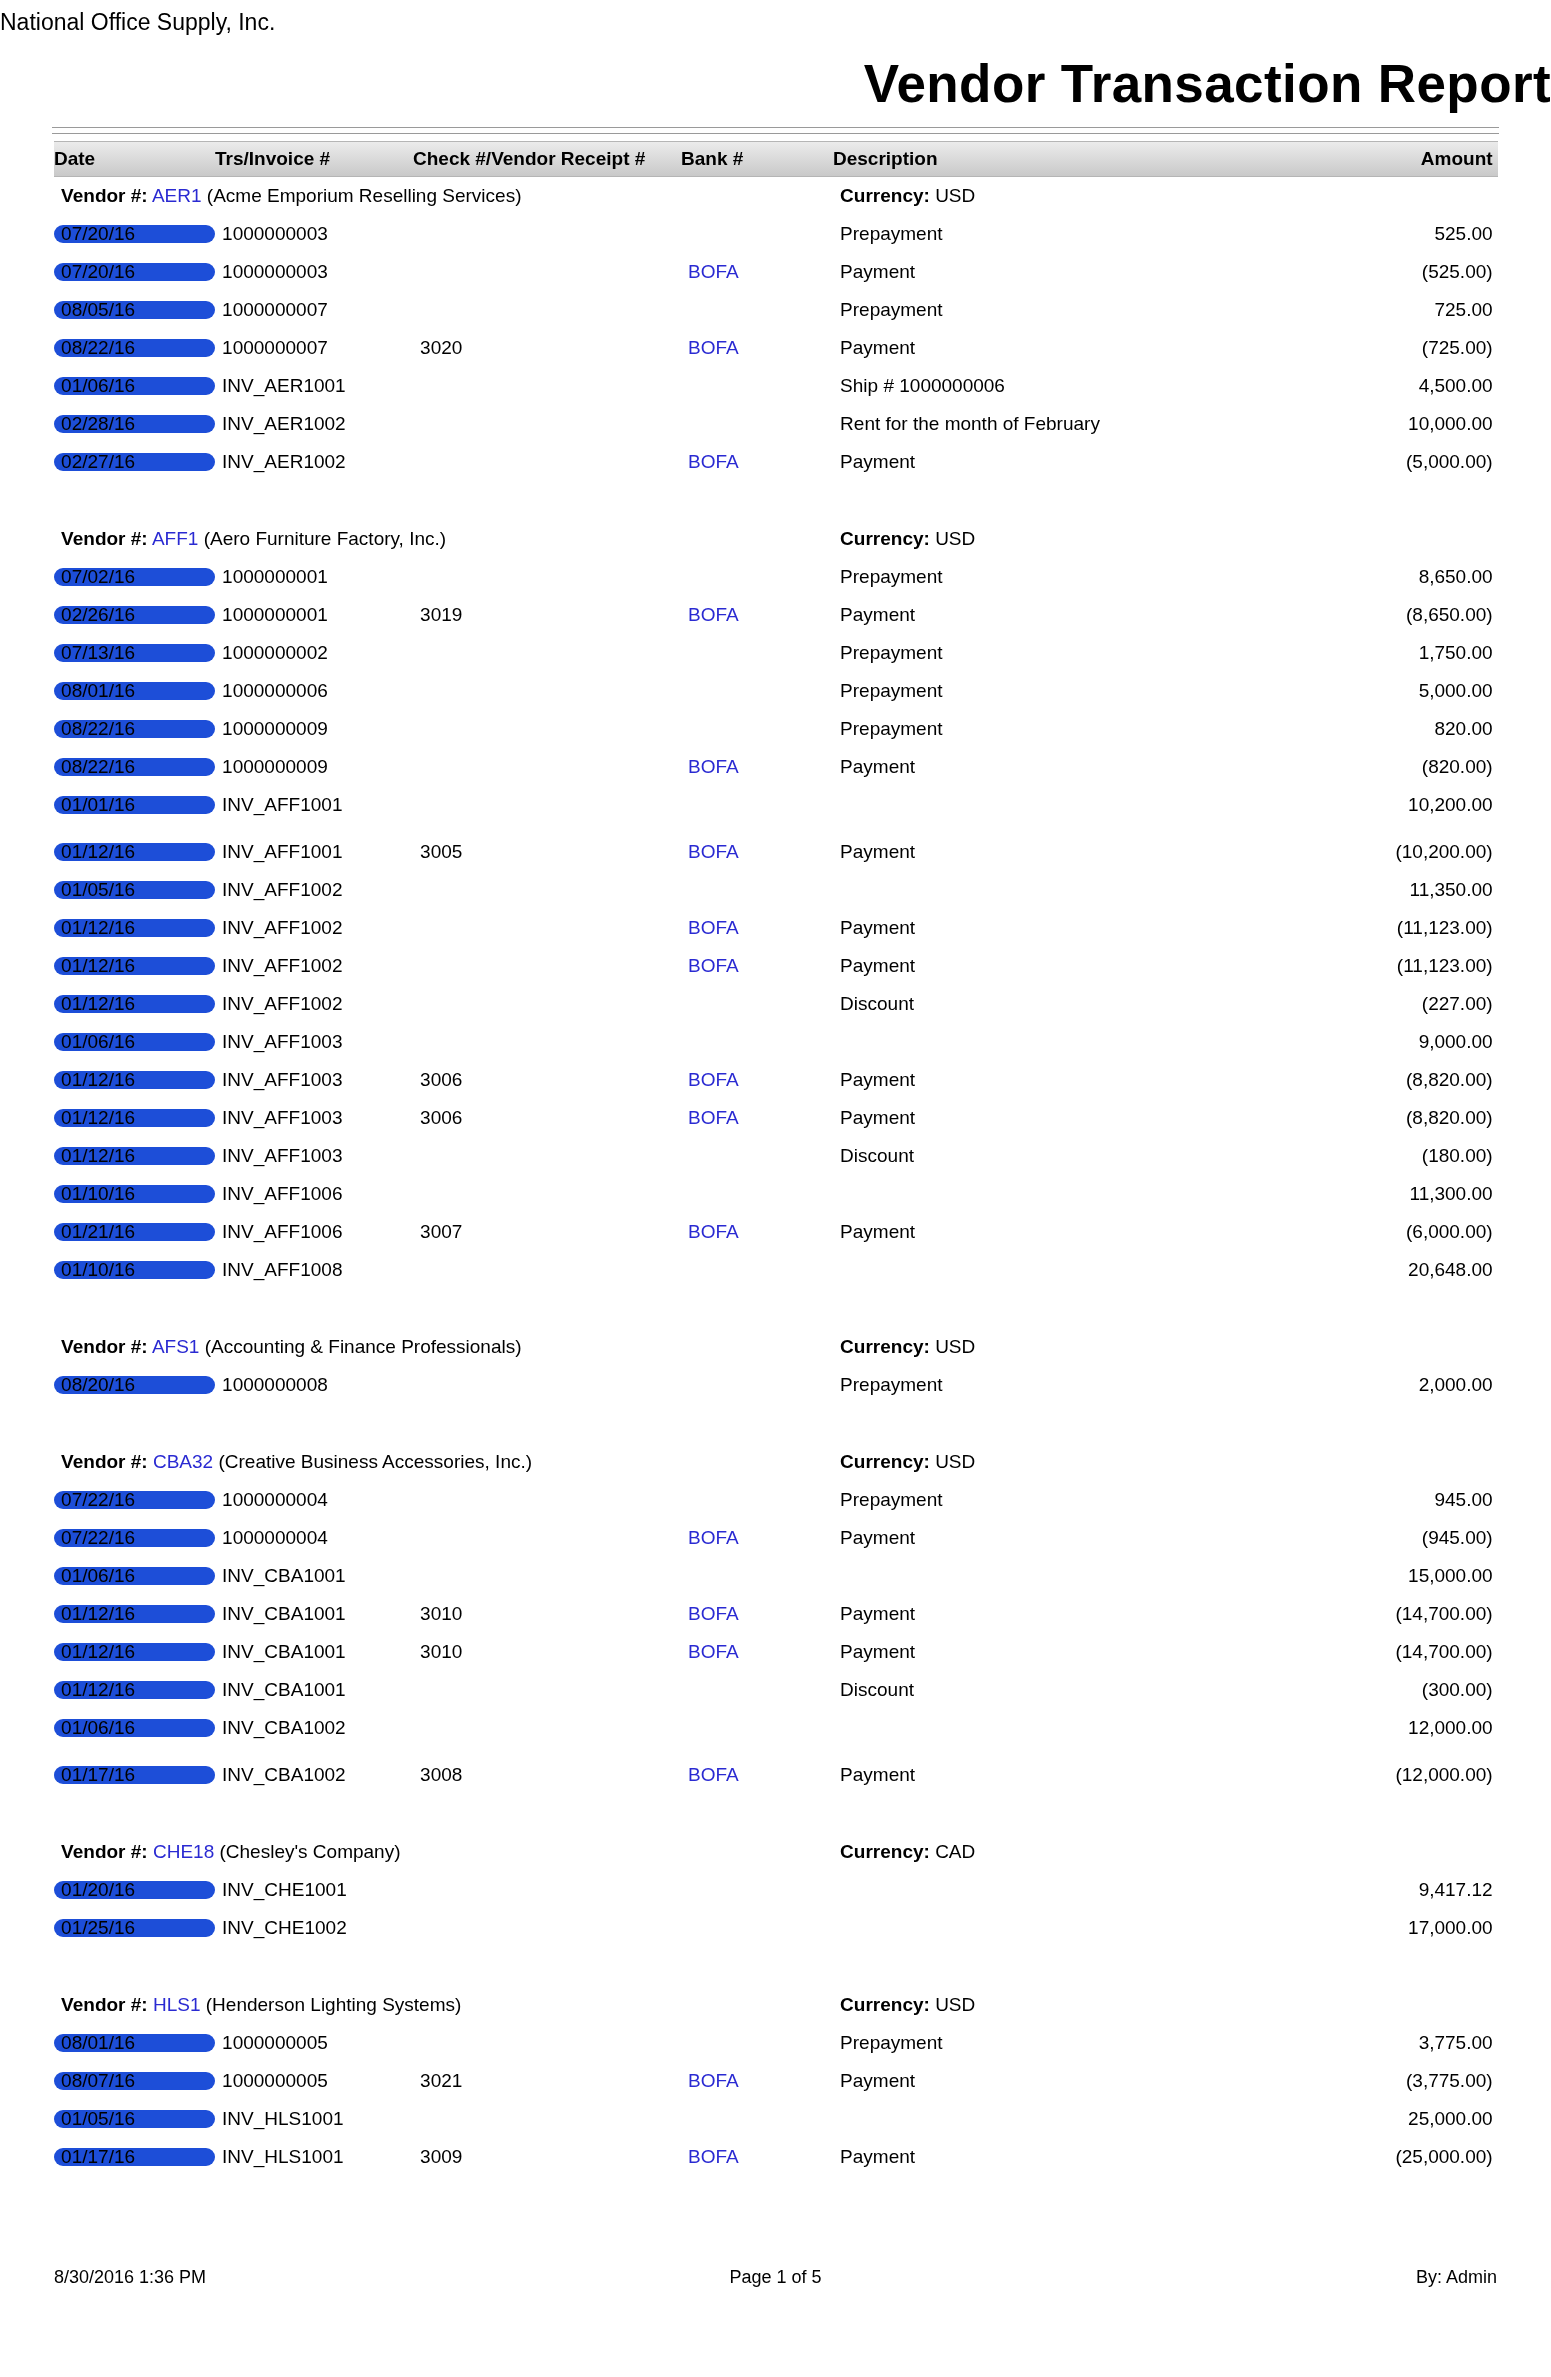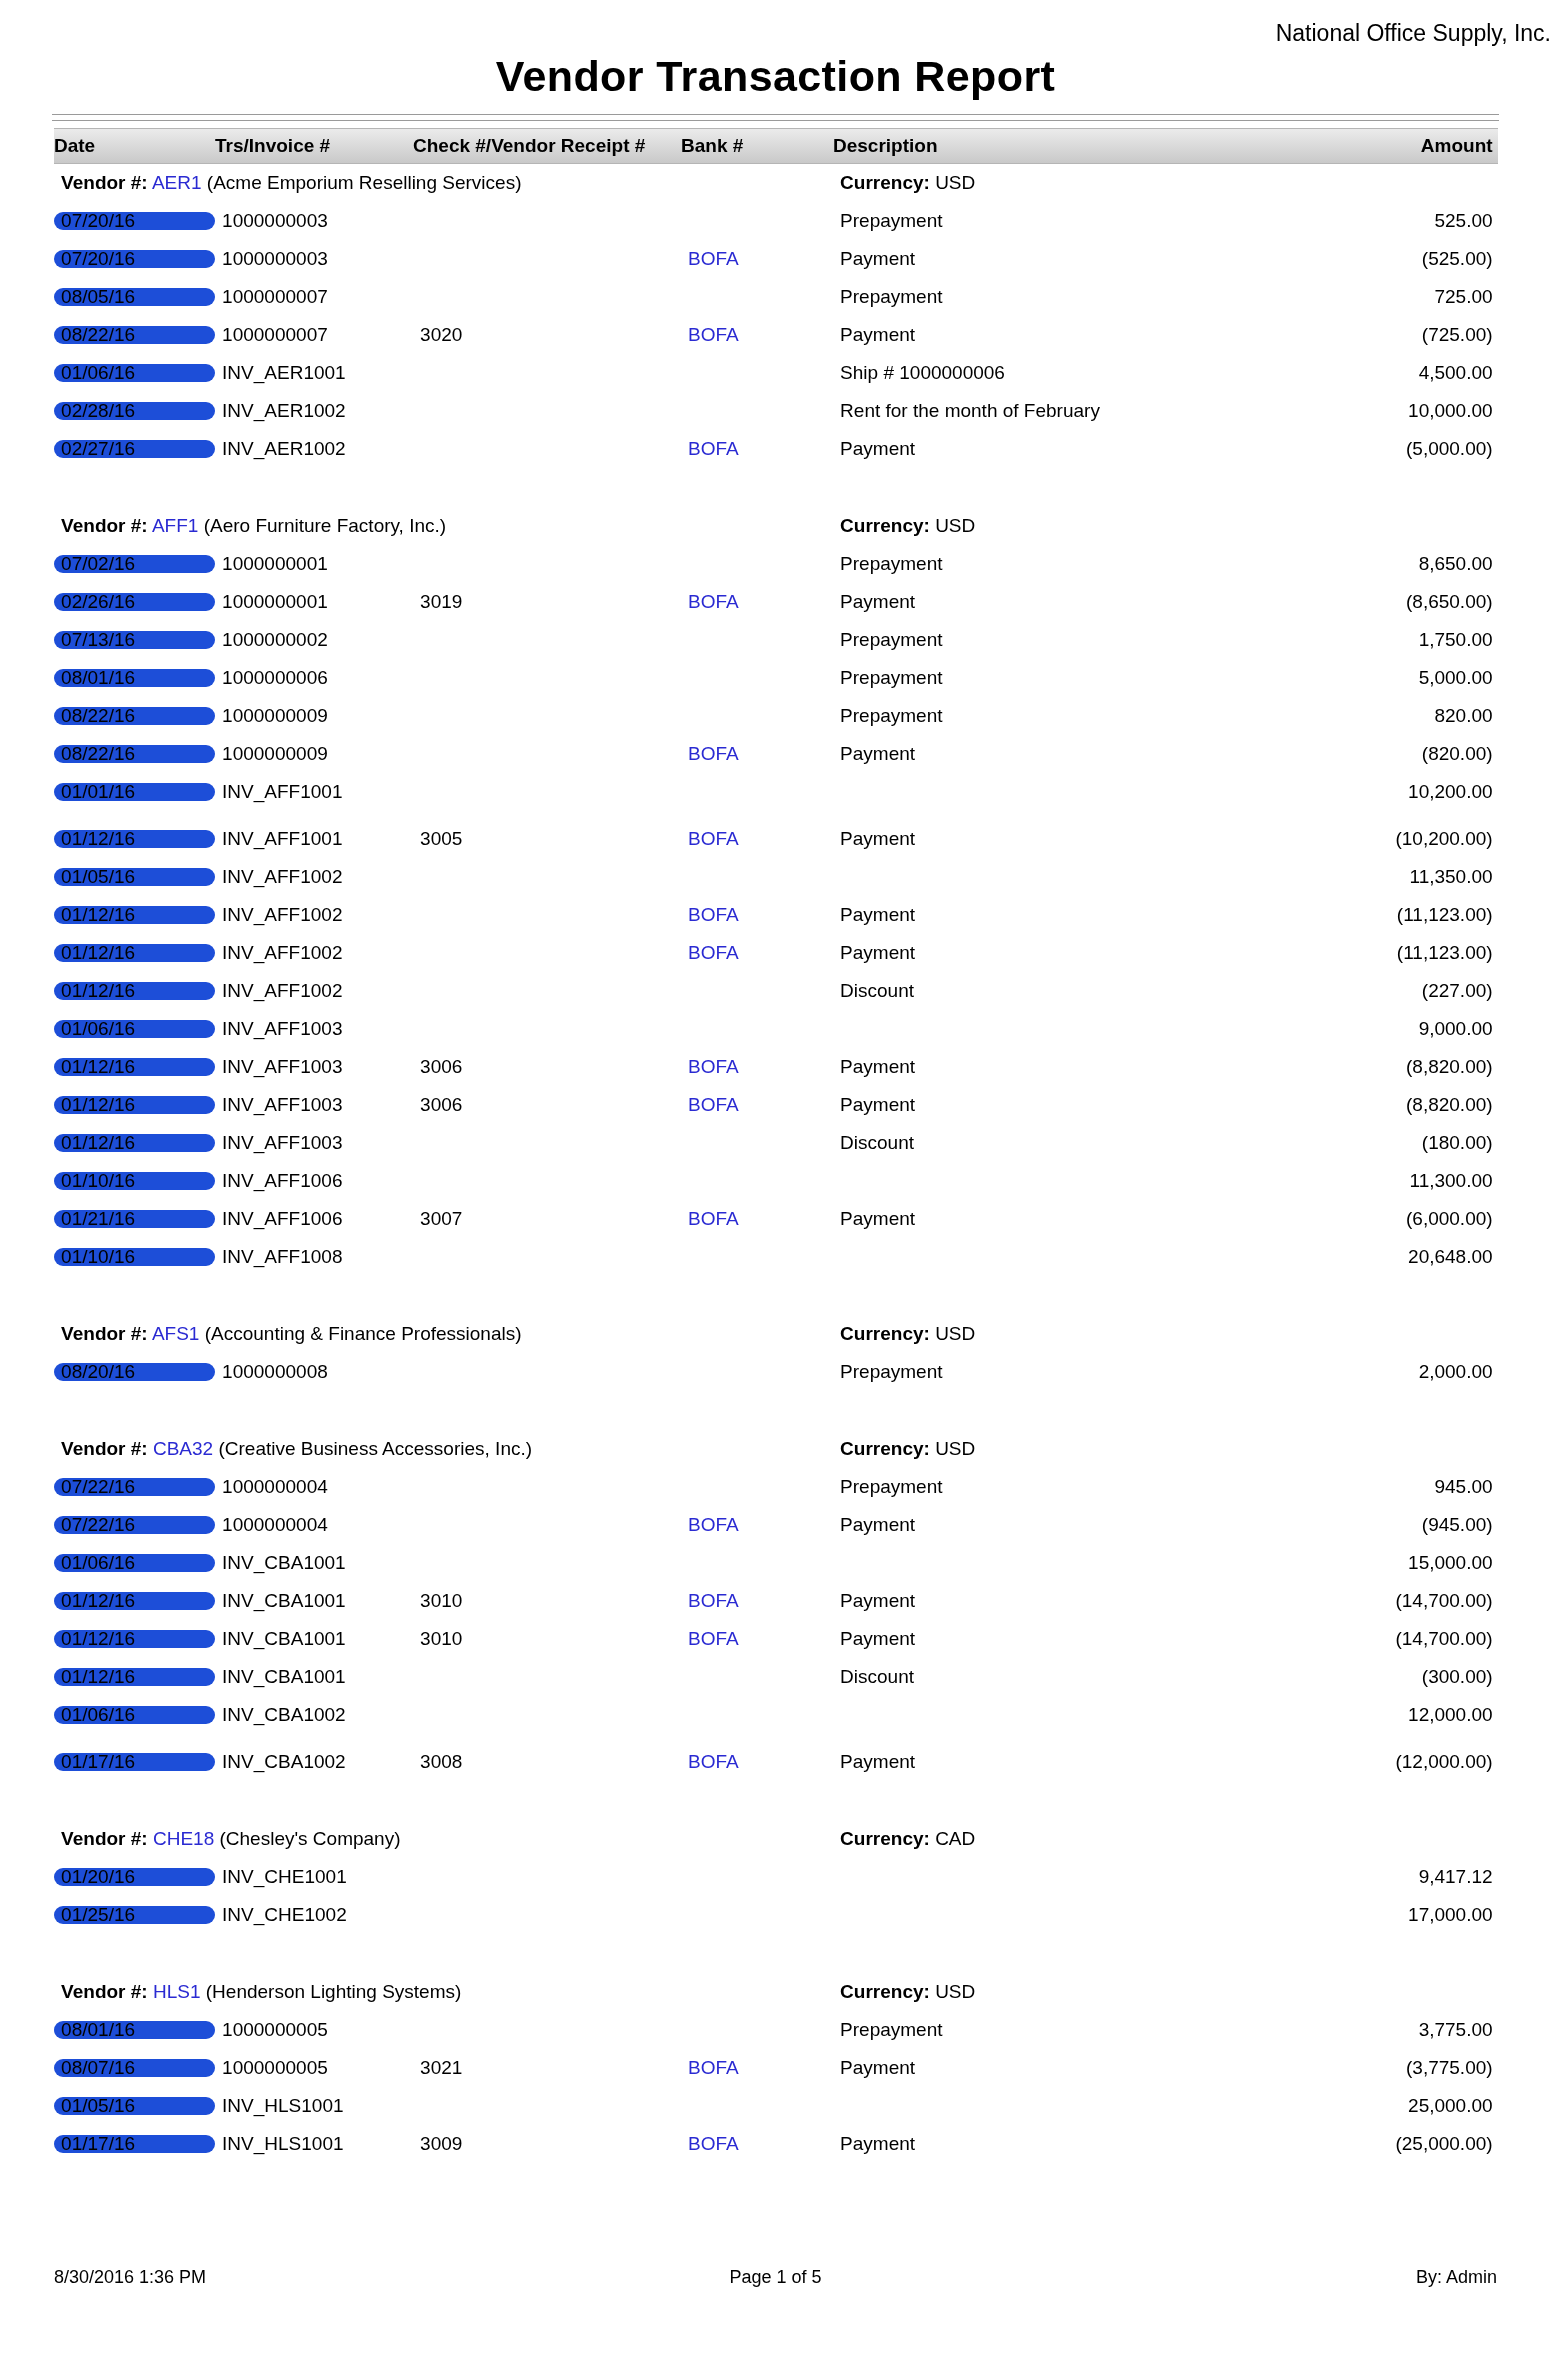--- a/index.html
+++ b/index.html
@@ -6,22 +6,22 @@
   html,body { background:#ffffff; }
   body {
     width:1551px; height:2377px;
     font-family:"Liberation Sans", sans-serif;
     color:#000;
     position:relative;
     overflow:hidden;
   }
   .page { position:relative; width:1551px; height:2377px; }
 
-  .company { text-align:right; padding-top:20px; font-size:23px; }
-  .title   { text-align:center; font-size:43px; font-weight:600; margin-top:5px; letter-spacing:0.4px; }
+  .company { text-align:left; padding-top:9px; font-size:23px; }
+  .title   { text-align:right; font-size:53px; font-weight:600; margin-top:17px; letter-spacing:0.4px; }
   .title-rule {
     margin:12.5px 52px 0 52px;
     height:7.1px;
     border-top:1.8px solid #9a9a9a;
     border-bottom:1.8px solid #9a9a9a;
   }
 
   .report-table { margin:7.1px 54px 0 54px; width:1444px; }
 
   .thead {

